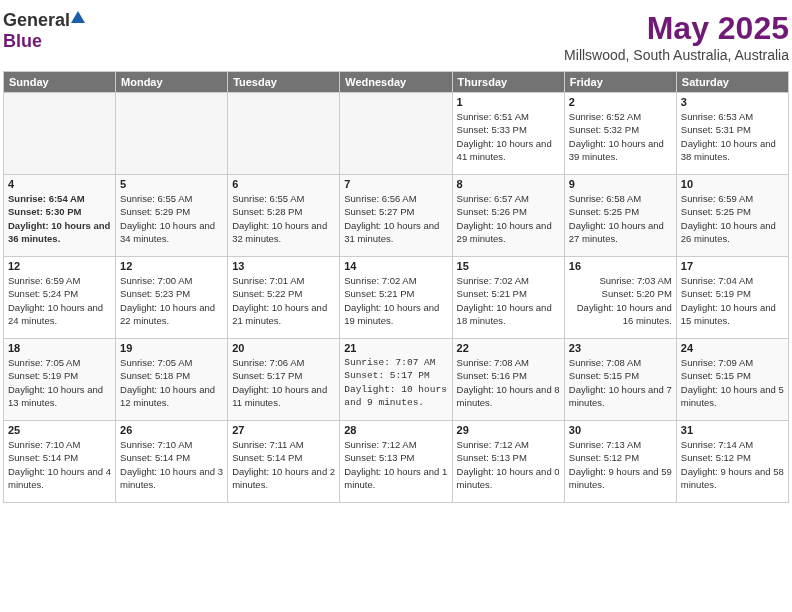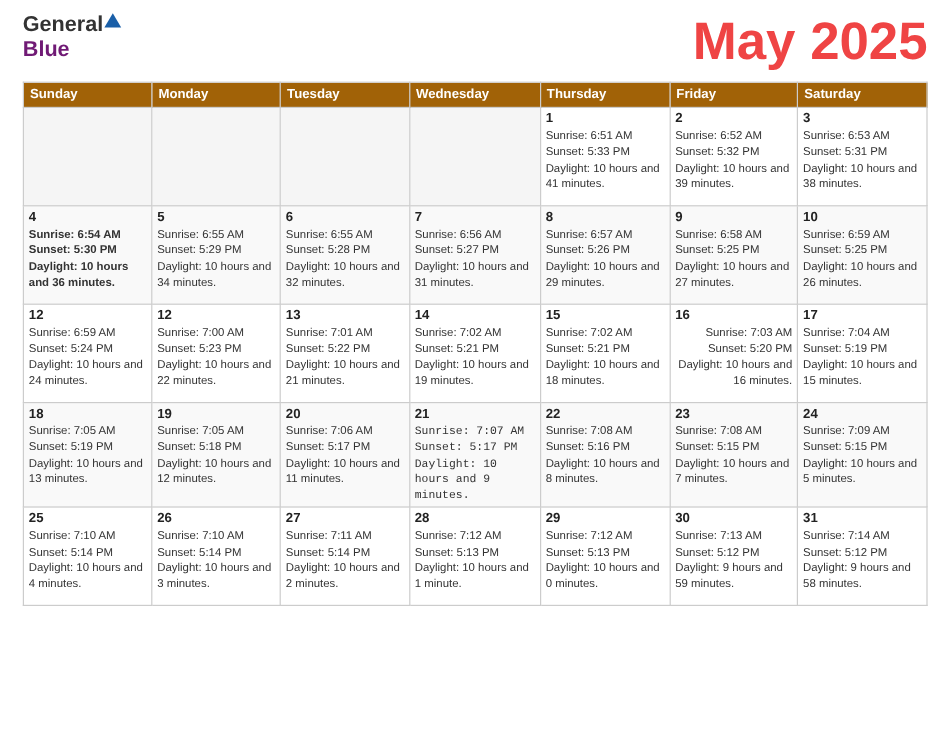--- a/index.html
+++ b/index.html
@@ -6,51 +6,51 @@
     body {
       width: 792px;
       height: 612px;
       font-family: Arial, sans-serif;
       background: #fff;
       overflow: hidden;
     }
     .page {
       width: 792px;
       height: 612px;
-      padding: 10px 19px;
+      padding: 10px 3px;
     }
     .header {
       display: flex;
       justify-content: space-between;
       align-items: flex-start;
       margin-bottom: 8px;
     }
     .logo {
       display: flex;
       align-items: center;
     }
     .title-section {
       text-align: right;
     }
     .month-title {
-      font-size: 44px;
+      font-size: 32px;
       font-weight: bold;
-      color: #ef4444;
+      color: #701a75;
     }
     .location {
       font-size: 14px;
       color: #444;
     }
     .calendar {
       width: 100%;
       border-collapse: collapse;
       font-size: 10px;
     }
     .calendar thead th {
-      background: #a16207;
+      background: #737373;
       color: #fff;
       padding: 4px 5px;
       text-align: left;
       font-size: 11px;
       font-weight: bold;
       border: 1px solid #ccc;
     }
     .calendar tbody td {
       border: 1px solid #ccc;
       vertical-align: top;
@@ -85,20 +85,21 @@
   <div class="header">
     <div class="logo">
       <span>
         <span style="font-size:18px;font-weight:bold;color:#333;">General</span><span style="display:inline-block;width:0;height:0;border-left:7px solid transparent;border-right:7px solid transparent;border-bottom:12px solid #1a5fa8;margin:0 1px;position:relative;top:-3px;"></span>
         <br>
         <span style="font-size:18px;font-weight:bold;color:#701a75;">Blue</span>
       </span>
     </div>
     <div class="title-section">
       <div class="month-title">May 2025</div>
+      <div class="location">Millswood, South Australia, Australia</div>
     </div>
   </div>
 
   <table class="calendar">
     <thead>
       <tr>
         <th>Sunday</th>
         <th>Monday</th>
         <th>Tuesday</th>
         <th>Wednesday</th>

